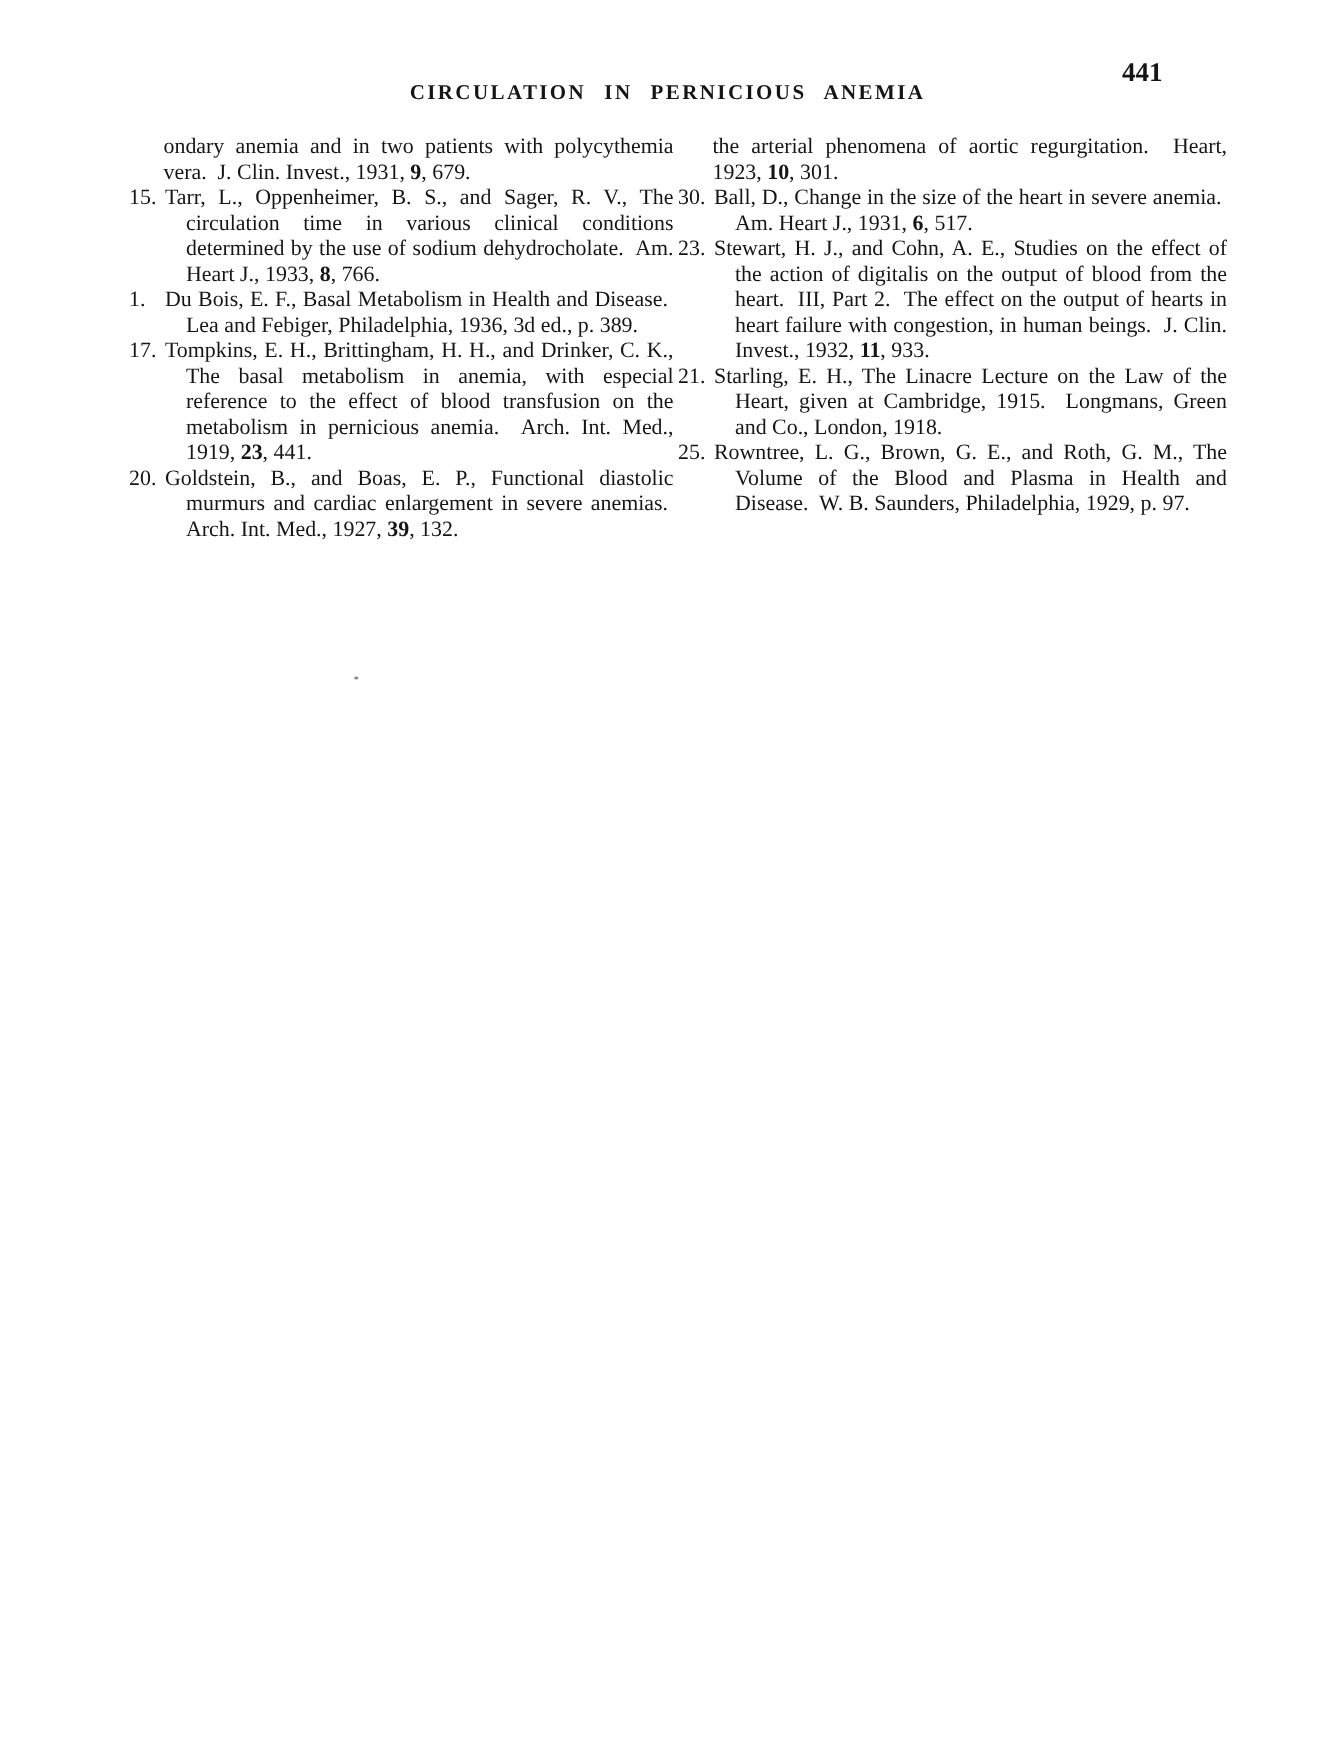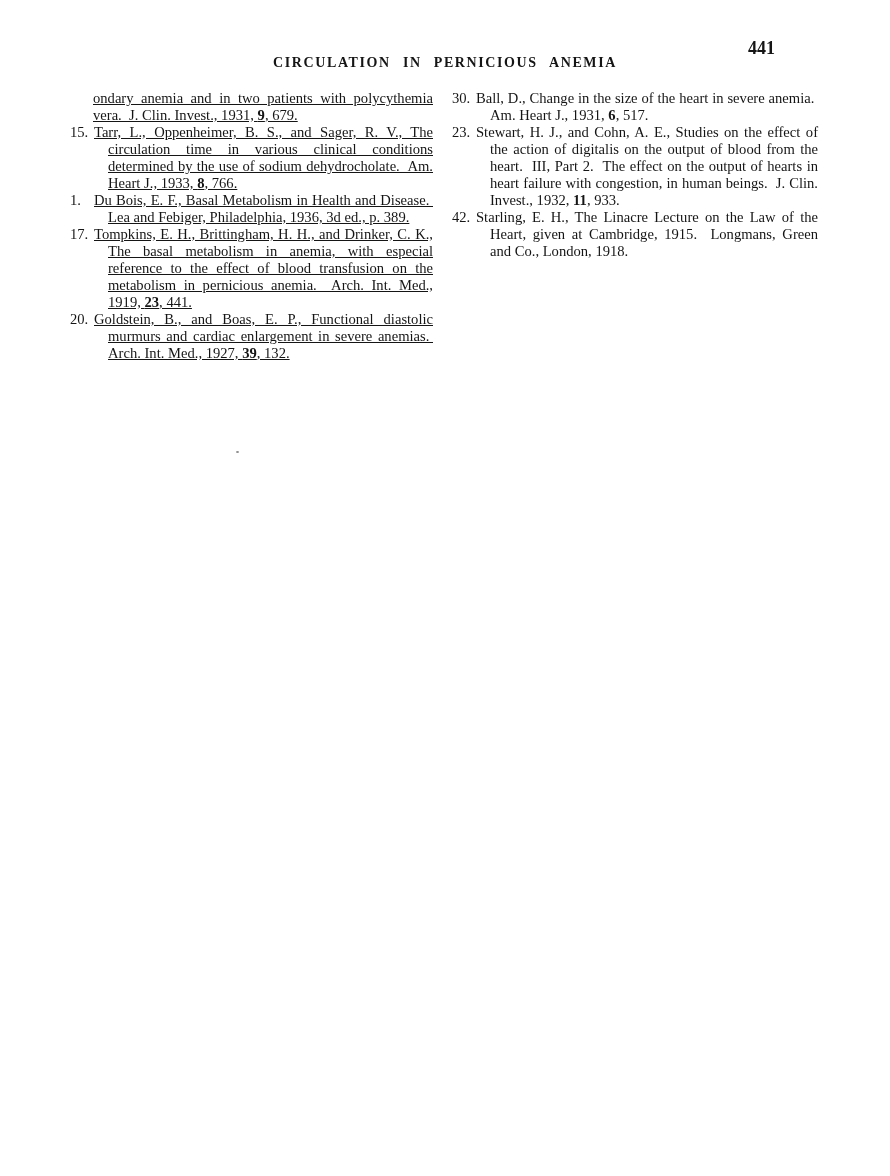--- a/index.html
+++ b/index.html
@@ -34,21 +34,21 @@
     font-size: 18px;
     font-weight: bold;
   }
   .col {
     position: absolute;
     top: 90px;
     font-size: 14.6px;
     line-height: 17px;
     text-align: justify;
   }
-  .col-left  { left: 70px;  width: 363px; text-decoration: underline; }
+  .col-left  { left: 86px;  width: 363px; }
   .col-right { left: 452px; width: 366px; }
   .ref { padding-left: 38px; text-indent: -38px; }
   .ref-num { display: inline-block; width: 24px; text-indent: 0; }
   .cont { padding-left: 23px; text-indent: 0; }
   .ref b { font-weight: bold; }
   .speck {
     position: absolute;
     left: 236px;
     top: 451px;
     width: 3px;
@@ -68,20 +68,22 @@
 
   <div class="col col-left">
       <div class="ref cont"><span><span>ondary anemia and in two patients with polycythemia vera.&nbsp; J. Clin. Invest., 1931, </span><b>9</b><span>, 679.</span></span></div>
       <div class="ref"><span class="ref-num">15.</span><span><span>Tarr, L., Oppenheimer, B. S., and Sager, R. V., The circulation time in various clinical conditions determined by the use of sodium dehydrocholate.&nbsp; Am. Heart J., 1933, </span><b>8</b><span>, 766.</span></span></div>
       <div class="ref"><span class="ref-num">1.</span><span><span>Du Bois, E. F., Basal Metabolism in Health and Disease.&nbsp; Lea and Febiger, Philadelphia, 1936, 3d ed., p. 389.</span></span></div>
       <div class="ref"><span class="ref-num">17.</span><span><span>Tompkins, E. H., Brittingham, H. H., and Drinker, C. K., The basal metabolism in anemia, with especial reference to the effect of blood transfusion on the metabolism in pernicious anemia.&nbsp; Arch. Int. Med., 1919, </span><b>23</b><span>, 441.</span></span></div>
       <div class="ref"><span class="ref-num">20.</span><span><span>Goldstein, B., and Boas, E. P., Functional diastolic murmurs and cardiac enlargement in severe anemias.&nbsp; Arch. Int. Med., 1927, </span><b>39</b><span>, 132.</span></span></div>
     </div>
 
   <div class="col col-right">
+      <div class="ref cont"><span><span>the arterial phenomena of aortic regurgitation.&nbsp; Heart, 1923, </span><b>10</b><span>, 301.</span></span></div>
       <div class="ref"><span class="ref-num">30.</span><span><span>Ball, D., Change in the size of the heart in severe anemia.&nbsp; Am. Heart J., 1931, </span><b>6</b><span>, 517.</span></span></div>
       <div class="ref"><span class="ref-num">23.</span><span><span>Stewart, H. J., and Cohn, A. E., Studies on the effect of the action of digitalis on the output of blood from the heart.&nbsp; III, Part 2.&nbsp; The effect on the output of hearts in heart failure with congestion, in human beings.&nbsp; J. Clin. Invest., 1932, </span><b>11</b><span>, 933.</span></span></div>
-      <div class="ref"><span class="ref-num">42.</span><span><span>Starling, E. H., The Linacre Lecture on the Law of the Heart, given at Cambridge, 1915.&nbsp; Longmans, Green and Co., London, 1918.</span></span></div>
+      <div class="ref"><span class="ref-num">21.</span><span><span>Starling, E. H., The Linacre Lecture on the Law of the Heart, given at Cambridge, 1915.&nbsp; Longmans, Green and Co., London, 1918.</span></span></div>
+      <div class="ref"><span class="ref-num">25.</span><span><span>Rowntree, L. G., Brown, G. E., and Roth, G. M., The Volume of the Blood and Plasma in Health and Disease.&nbsp; W. B. Saunders, Philadelphia, 1929, p. 97.</span></span></div>
     </div>
 
   <div class="speck"></div>
 
 </div>
 
 </body></html>

